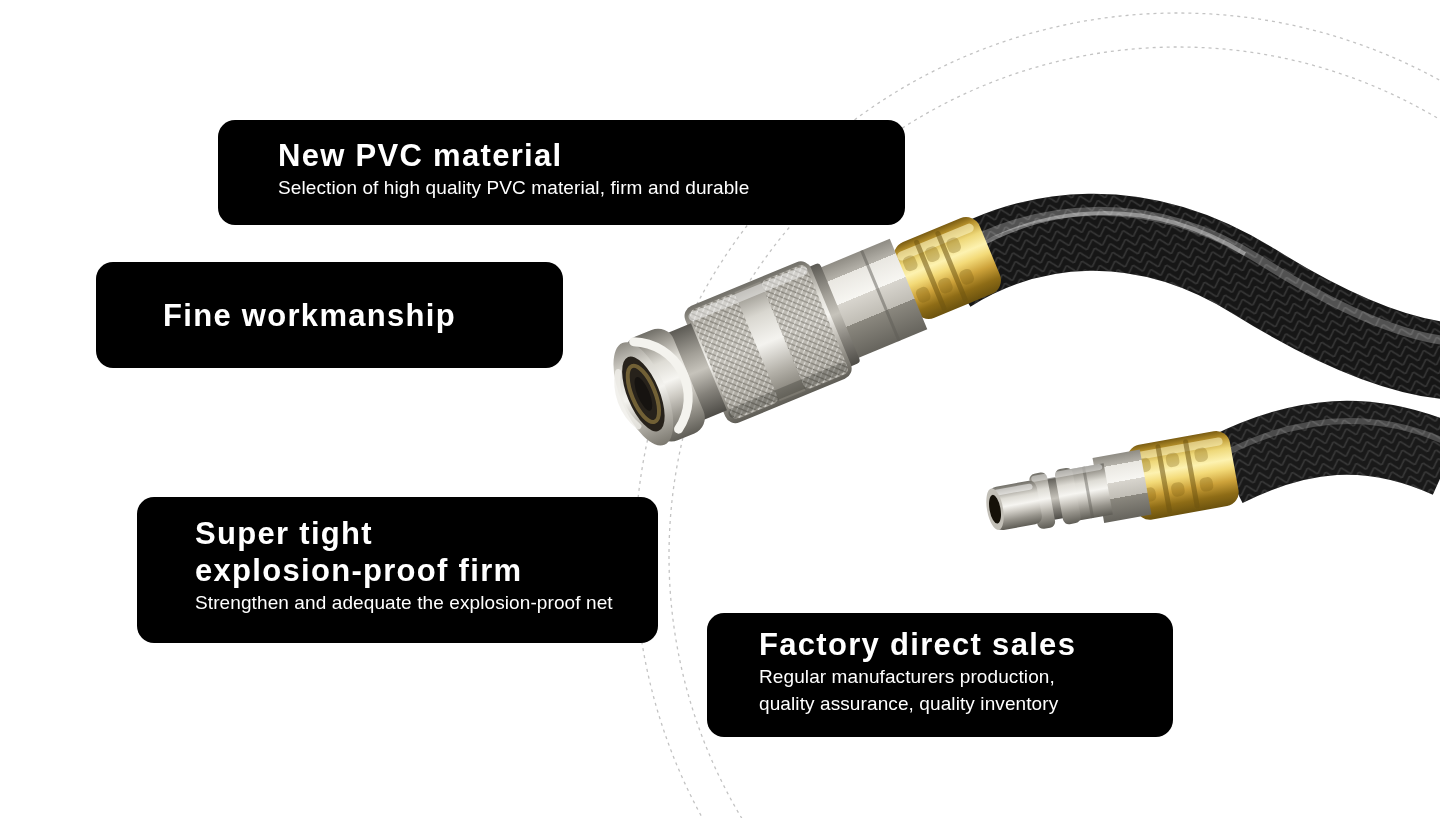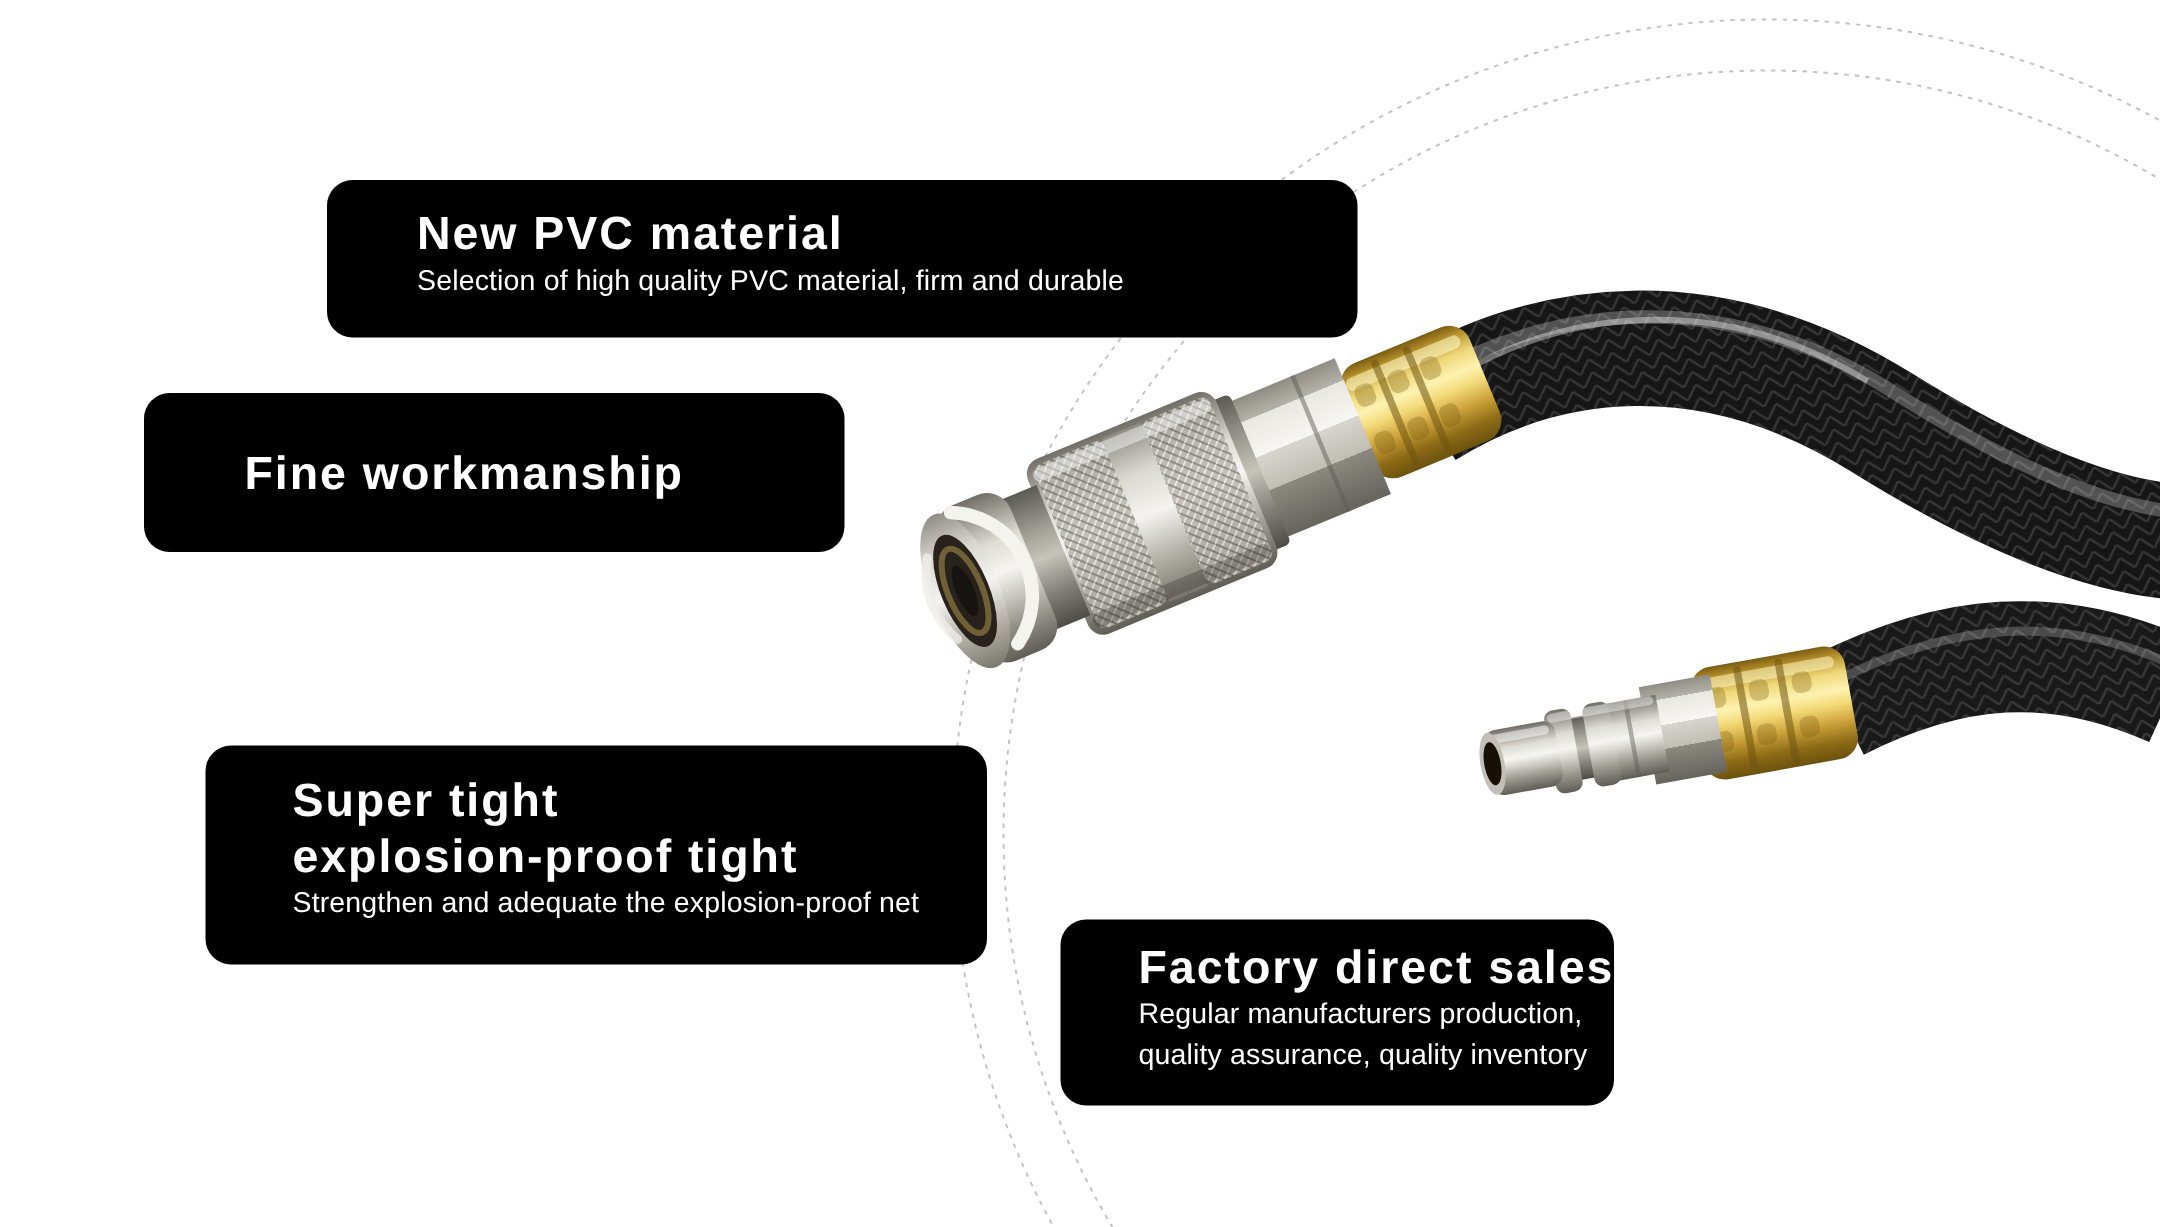--- a/index.html
+++ b/index.html
@@ -32,21 +32,21 @@
   .callout .desc {
     font-size: 19px;
     line-height: 27px;
     letter-spacing: 0.1px;
   }
   .line { display: block; white-space: nowrap; }
 
   #callout-pvc      { left: 218px; top: 85px;  width: 687px; height: 105px; padding: 17px 0 0 60px; margin-top: 35px; }
   #callout-work     { left: 96px;  top: 262px; width: 467px; height: 106px; padding: 35px 0 0 67px; }
   #callout-mesh     { left: 137px; top: 497px; width: 521px; height: 146px; padding: 18px 0 0 58px; }
-  #callout-factory  { left: 707px; top: 613px; width: 369px; height: 124px; padding: 13px 0 0 52px; }
+  #callout-factory  { left: 707px; top: 613px; width: 466px; height: 124px; padding: 13px 0 0 52px; }
 </style>
 </head>
 <body>
 
 <div class="stage">
 
   <svg class="art" viewBox="0 0 1440 818" xmlns="http://www.w3.org/2000/svg">
     <defs>
       <linearGradient id="gold" x1="0" y1="0" x2="0" y2="1">
         <stop offset="0" stop-color="#7a5c12"></stop>
@@ -199,21 +199,21 @@
 
   <div class="callout" id="callout-work">
     <div class="title">
       <span class="line">Fine workmanship</span>
     </div>
   </div>
 
   <div class="callout" id="callout-mesh">
     <div class="title">
       <span class="line">Super tight</span>
-      <span class="line">explosion-proof tight</span>
+      <span class="line">explosion-proof firm</span>
     </div>
     <div class="desc">
       <span class="line">Strengthen and adequate the explosion-proof net</span>
     </div>
   </div>
 
   <div class="callout" id="callout-factory">
     <div class="title">
       <span class="line">Factory direct sales</span>
     </div>

